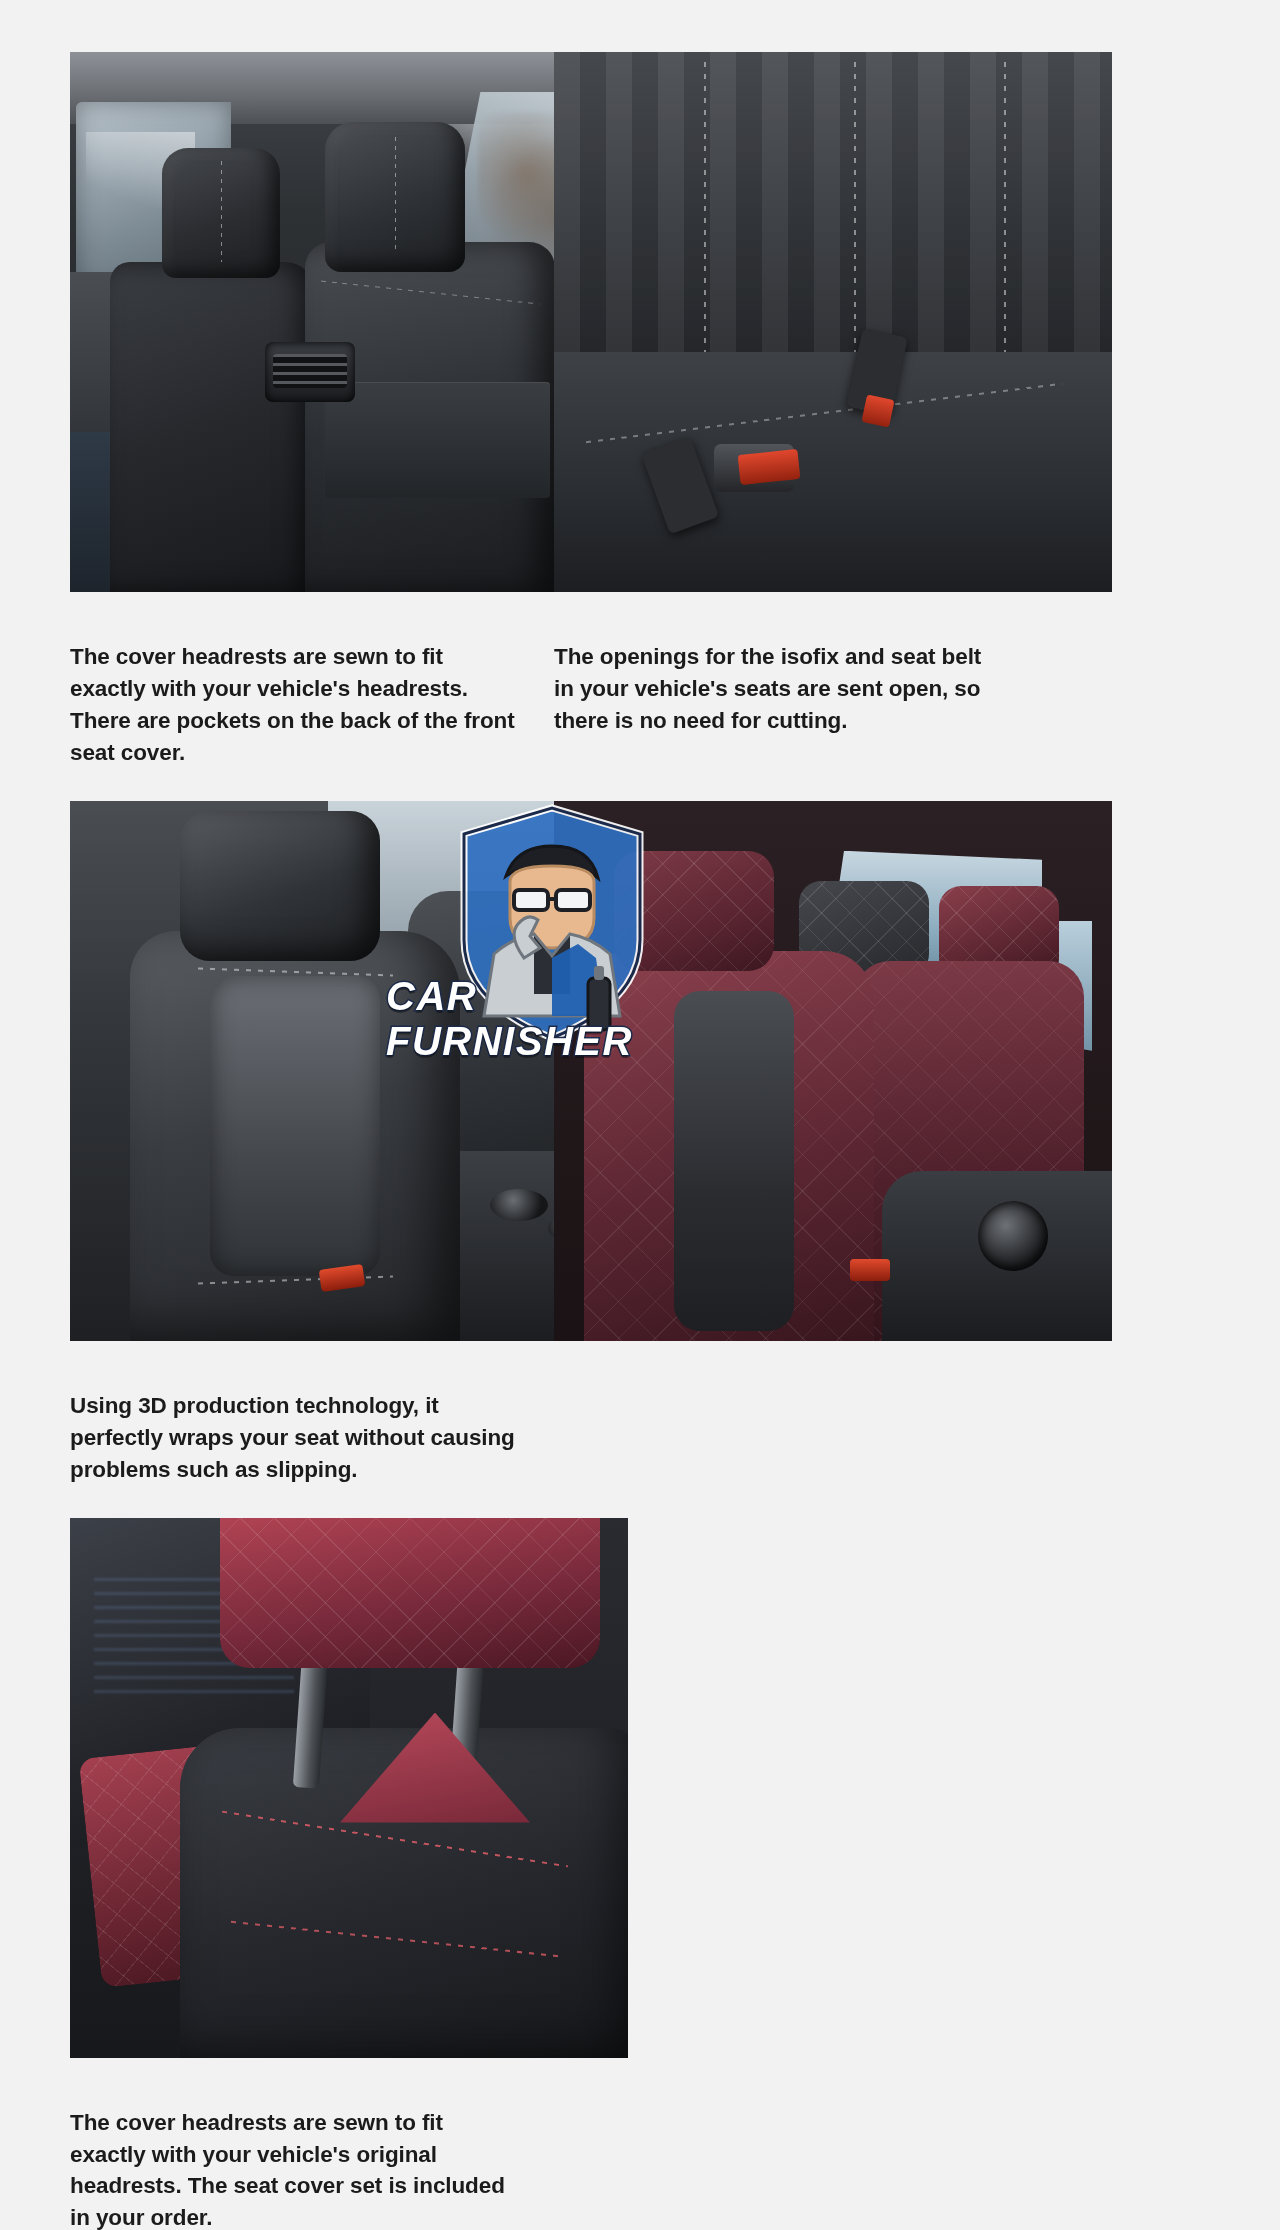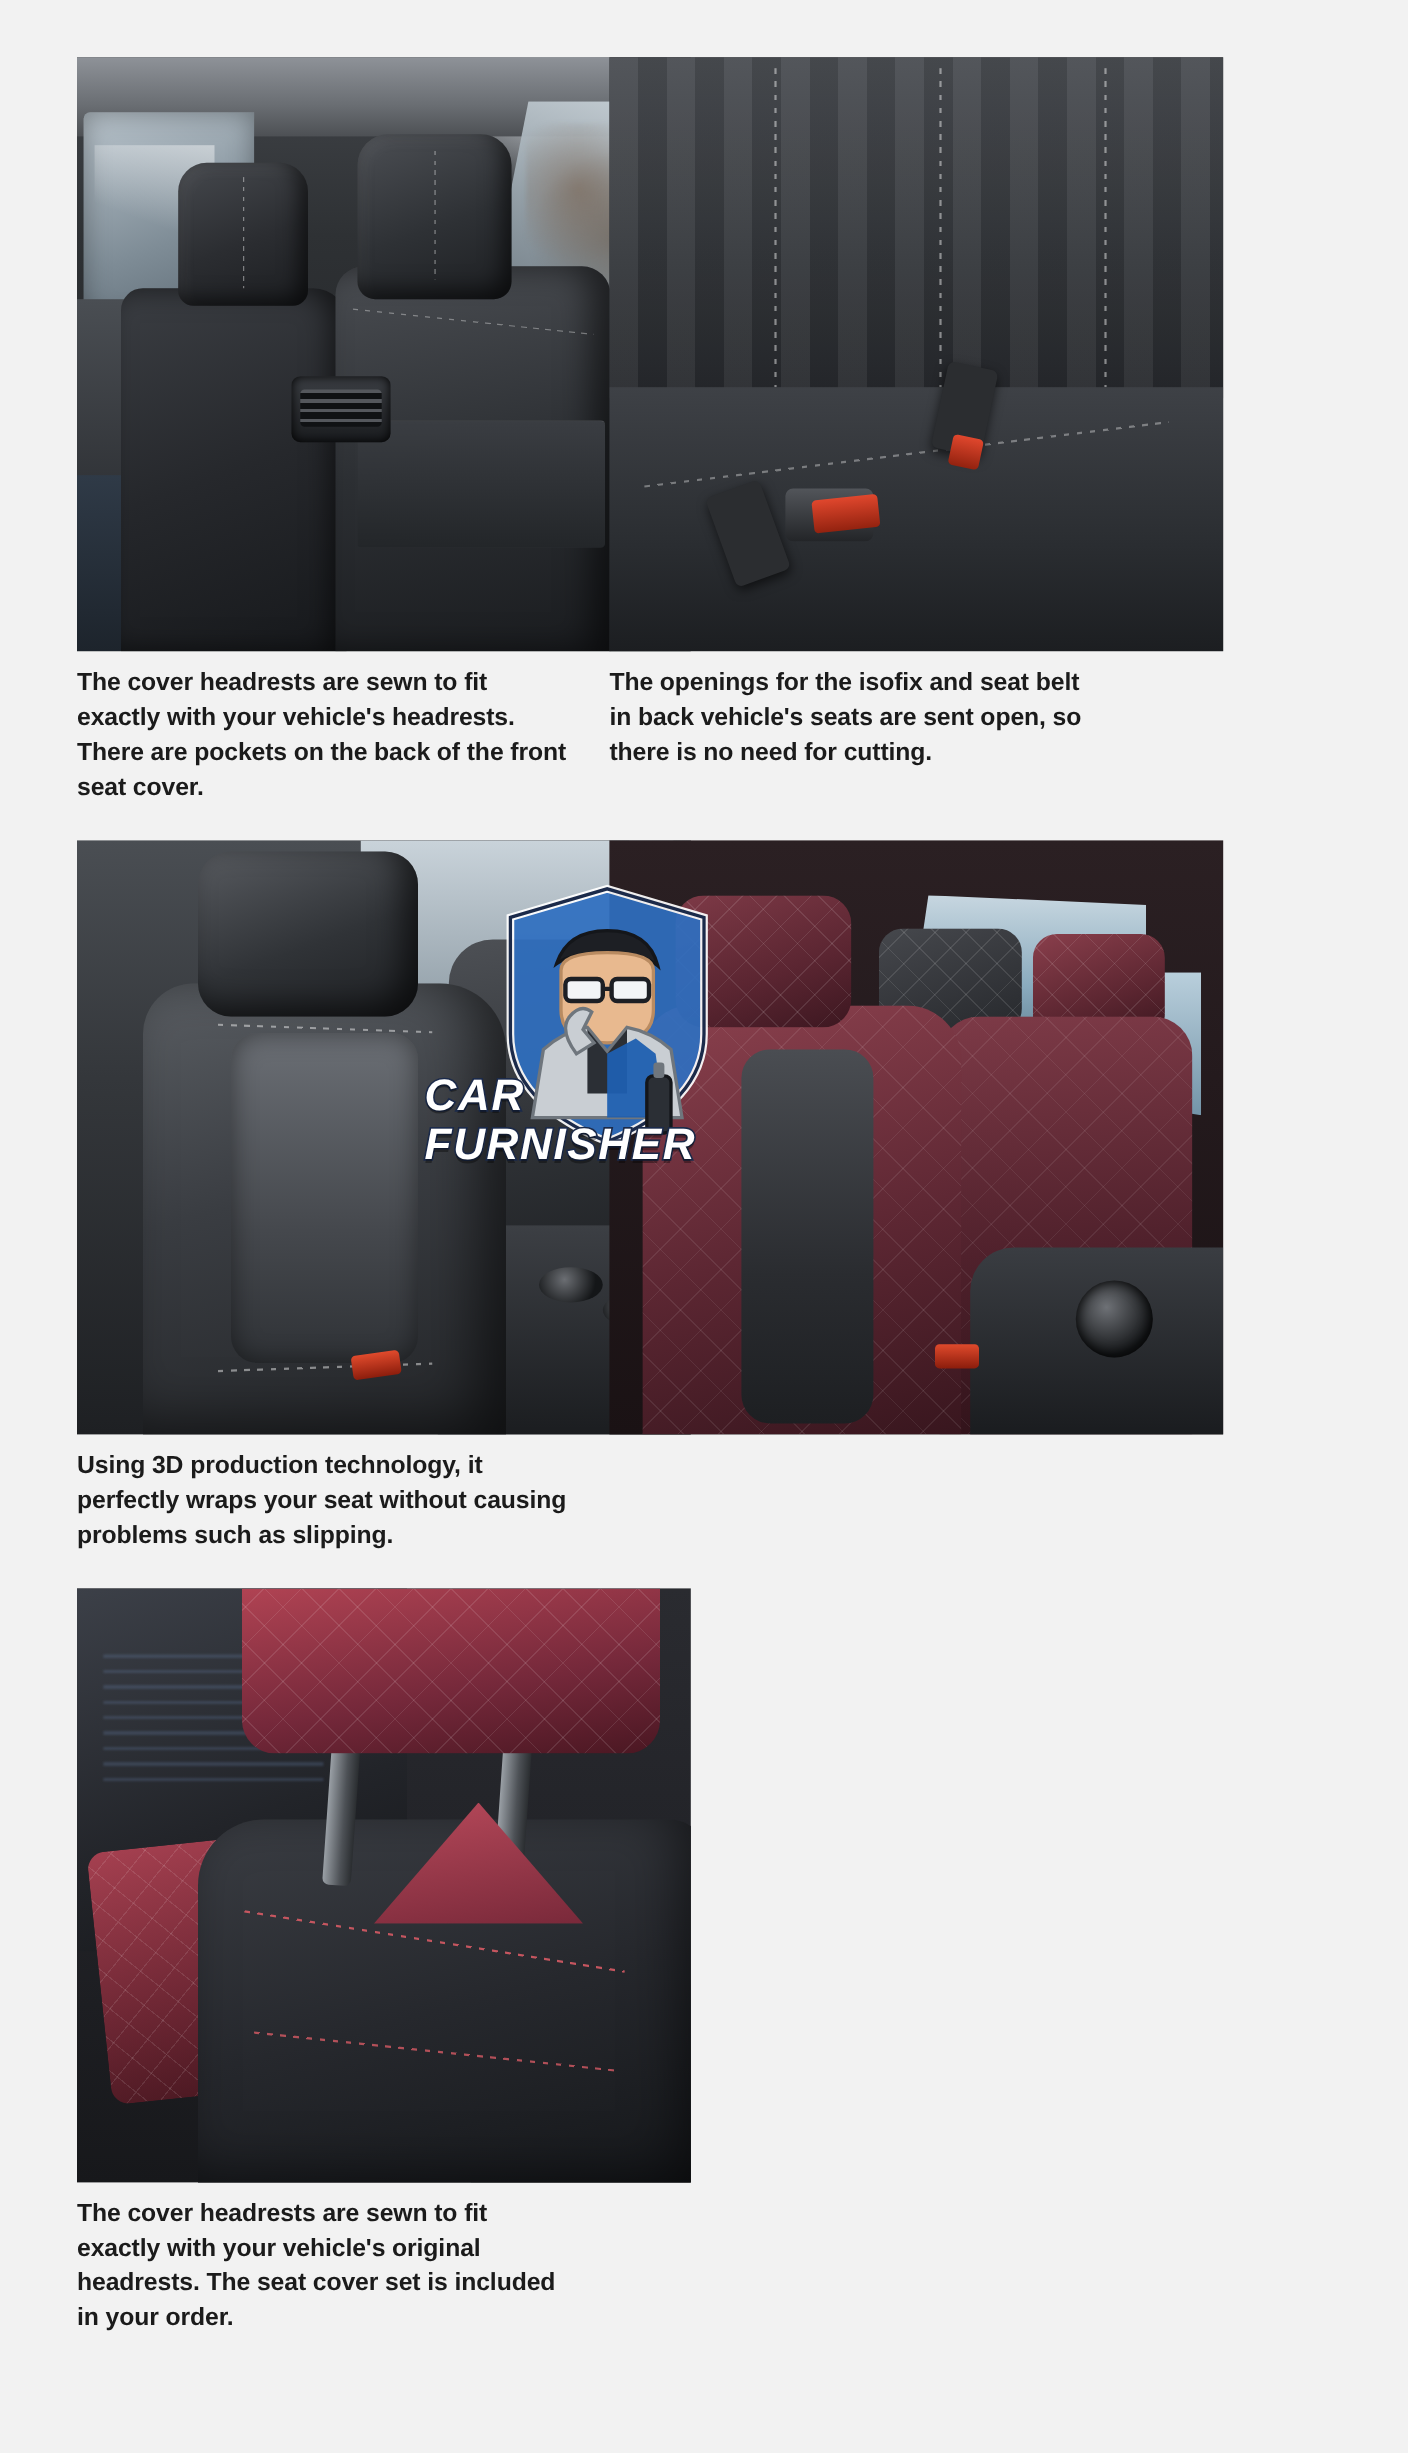--- a/index.html
+++ b/index.html
@@ -26,20 +26,21 @@
     top: 52px;
     width: 1150px;
     display: flex;
     flex-wrap: wrap;
     gap: 32px 33px;
   }
   .cell {
     width: 451px;
     display: flex;
     flex-direction: column;
+    gap: 37px;
   }
   .photo {
     width: 558px;
     height: 540px;
     overflow: hidden;
     position: relative;
     background: #2a2a2c;
   }
   .caption {
     font-size: 22.5px;
@@ -503,21 +504,21 @@
         <div class="seam-v" style="left:150px;"></div>
         <div class="seam-v" style="left:300px;"></div>
         <div class="seam-v" style="left:450px;"></div>
         <div class="base"></div>
         <div class="belt1"></div>
         <div class="red1"></div>
         <div class="belt2"></div>
         <div class="isofix"></div>
         <div class="red2"></div>
       </div>
-      <div class="caption">The openings for the isofix and seat belt in back vehicle's seats are sent open, so there is no need for cutting.</div>
+      <div class="caption">The openings for the isofix and seat belt in your vehicle's seats are sent open, so there is no need for cutting.</div>
     </div>
 
     <div class="cell tall">
       <div class="photo p4">
         <div class="sky"></div>
         <div class="pillar"></div>
         <div class="seatRear"></div>
         <div class="console"></div>
         <div class="cupA"></div>
         <div class="cupB"></div>

